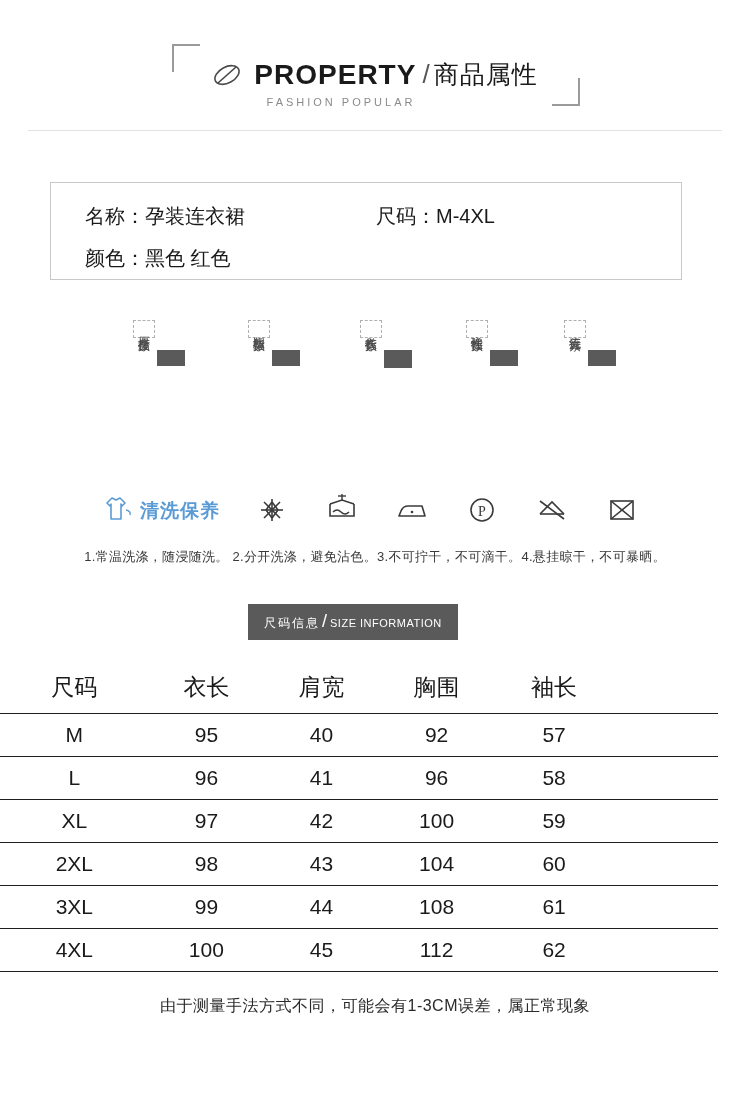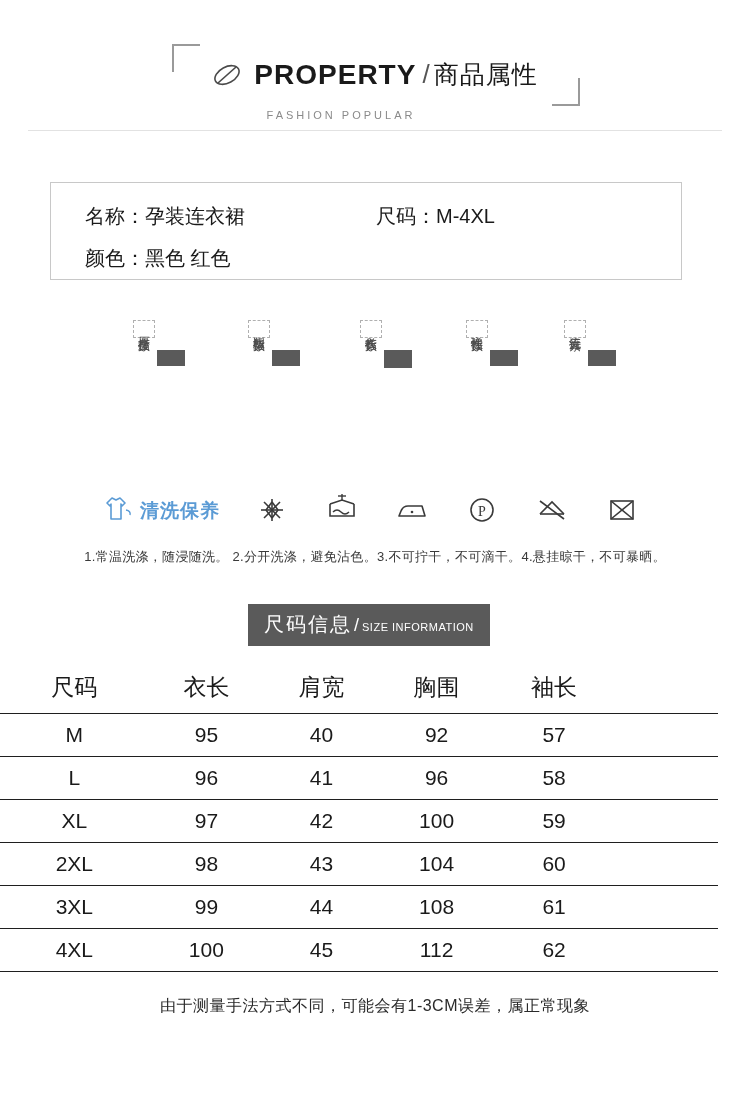--- a/index.html
+++ b/index.html
@@ -71,21 +71,20 @@
     letter-spacing: 1px;
   }
   .subtitle {
     position: absolute;
     top: 96px;
     width: 682px;
     text-align: center;
     font-size: 11px;
     letter-spacing: 3px;
     color: #8a8a8a;
-    margin-top: 13px;
   }
   .header-rule {
     position: absolute;
     left: 28px;
     top: 130px;
     width: 694px;
     height: 1px;
     background: #e2e2e2;
   }
 
@@ -204,21 +203,21 @@
     position: absolute;
     left: 248px;
     top: 604px;
     background: #5a5a5a;
     color: #ffffff;
     padding: 7px 16px 8px 16px;
     display: flex;
     align-items: baseline;
   }
   .size-banner-cn {
-    font-size: 20px;
+    font-size: 12px;
     letter-spacing: 2px;
   }
   .size-banner-slash {
     font-size: 18px;
     margin: 0 3px 0 2px;
   }
   .size-banner-en {
     font-size: 11px;
     letter-spacing: 0.5px;
   }

